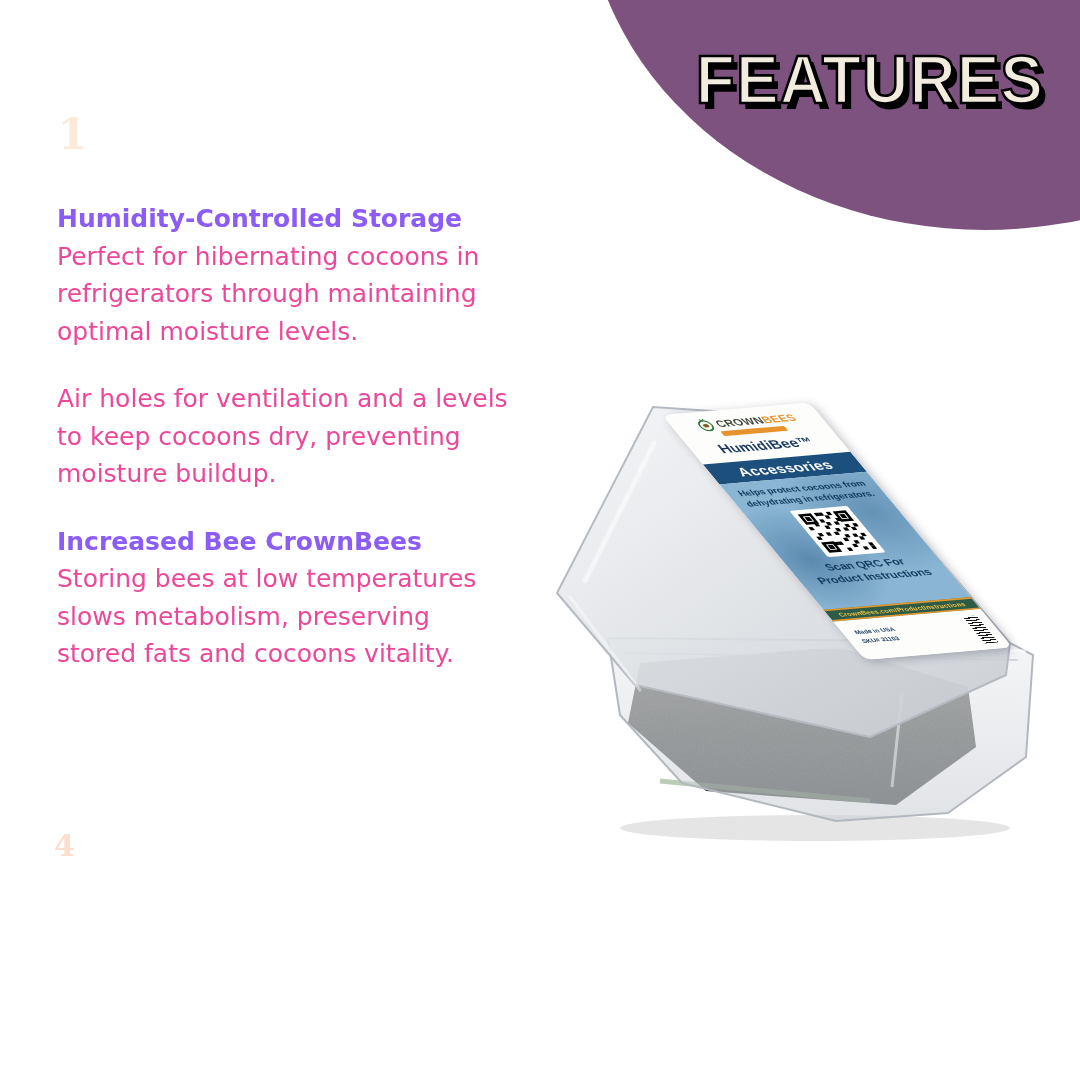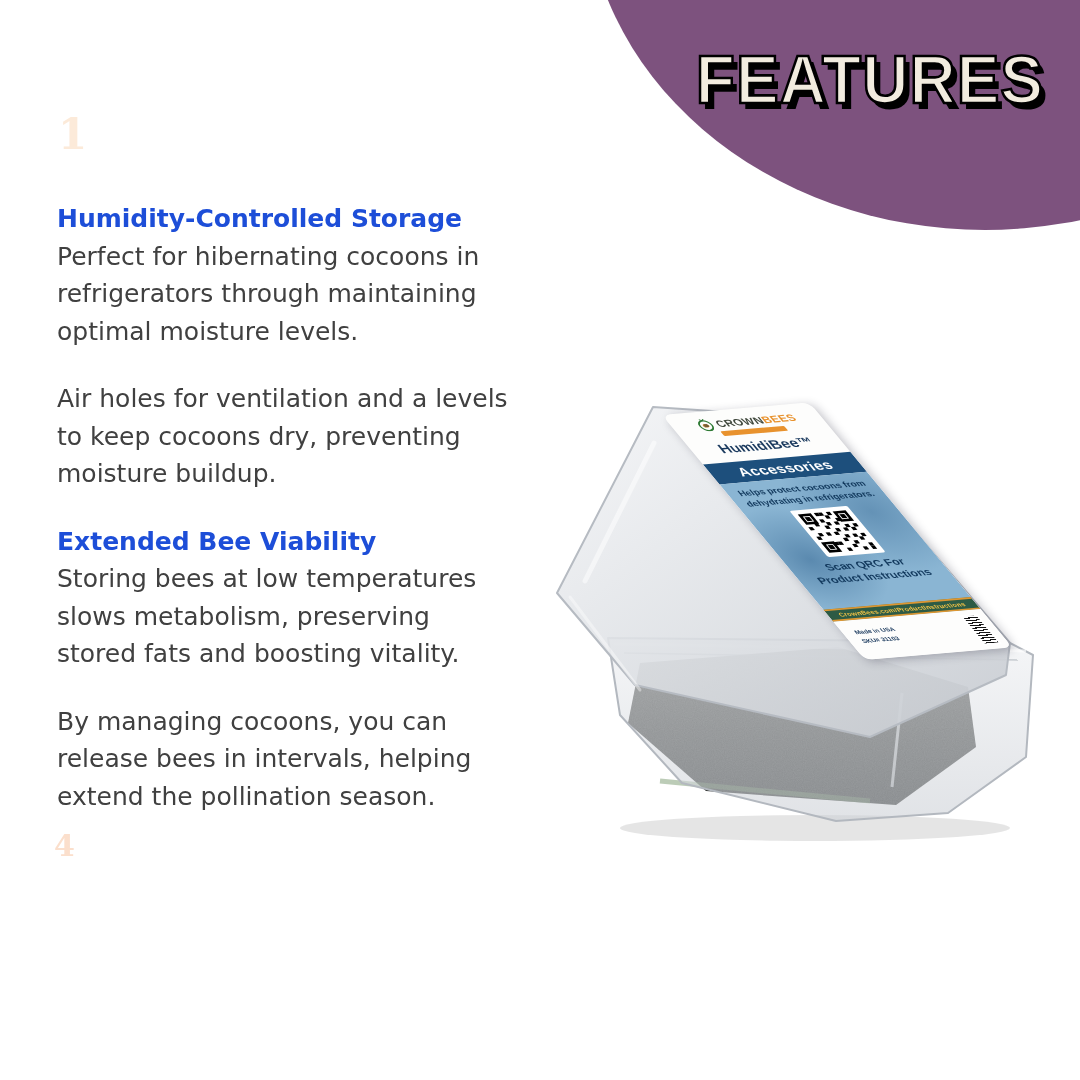--- a/index.html
+++ b/index.html
@@ -16,22 +16,22 @@
         transform:scaleY(1.06);transform-origin:top right;}
 
   
   .wm{position:absolute;font-family:"DejaVu Serif",serif;font-weight:700;z-index:0;}
   .wm1{left:58px;top:110px;font-size:42px;color:#fcead9;}
   .wm4{left:54px;top:828px;font-size:30px;color:#fbdfcc;}
 
   
   .feature-list{position:absolute;left:57px;top:200px;width:475px;z-index:1;}
   .feature{margin:0 0 30px 0;}
-  .feature h2{margin:0;font-size:25px;line-height:37.5px;font-weight:700;color:#1d4ed8;}
-  .feature p{margin:0;font-size:25px;line-height:37.5px;color:#404040;white-space:pre-line;}
+  .feature h2{margin:0;font-size:25px;line-height:37.5px;font-weight:700;color:#8b5cf6;}
+  .feature p{margin:0;font-size:25px;line-height:37.5px;color:#ec4899;white-space:pre-line;}
 
   
   .product{position:absolute;left:540px;top:385px;width:540px;height:530px;margin:0;}
   .product svg.photo{position:absolute;left:0;top:0;}
 
   
   .label{position:absolute;left:122px;top:30px;width:148px;height:307px;
          transform-origin:0 0;transform:matrix(0.996,-0.0856,0.661,0.798,0,0);
          background:#fdfdfc;border-radius:8px;overflow:hidden;
          box-shadow:2px 3px 9px rgba(30,30,50,0.28);
@@ -93,29 +93,26 @@
       <p>Perfect for hibernating cocoons in
 refrigerators through maintaining
 optimal moisture levels.</p>
     </section>
     <section class="feature">
       <p>Air holes for ventilation and a levels
 to keep cocoons dry, preventing
 moisture buildup.</p>
     </section>
     <section class="feature">
-      <h2>Extended Bee Viability</h2>
+      <h2>Increased Bee CrownBees</h2>
       <p>Storing bees at low temperatures
 slows metabolism, preserving
-stored fats and boosting vitality.</p>
-    </section>
-    <section class="feature">
-      <p>By managing cocoons, you can
-release bees in intervals, helping
-extend the pollination season.</p>
+stored fats and cocoons vitality.</p>
+    </section>
+    <section class="feature">
     </section>
   </main>
 
   <figure class="product">
     <svg class="photo" width="540" height="530" viewBox="0 0 540 530" aria-hidden="true">
       <defs>
         <linearGradient id="lidg" x1="0" y1="0" x2="1" y2="1">
           <stop offset="0" stop-color="#f5f6f8" stop-opacity="0.95"></stop>
           <stop offset="0.5" stop-color="#dde0e4" stop-opacity="0.88"></stop>
           <stop offset="1" stop-color="#c8ccd2" stop-opacity="0.92"></stop>

